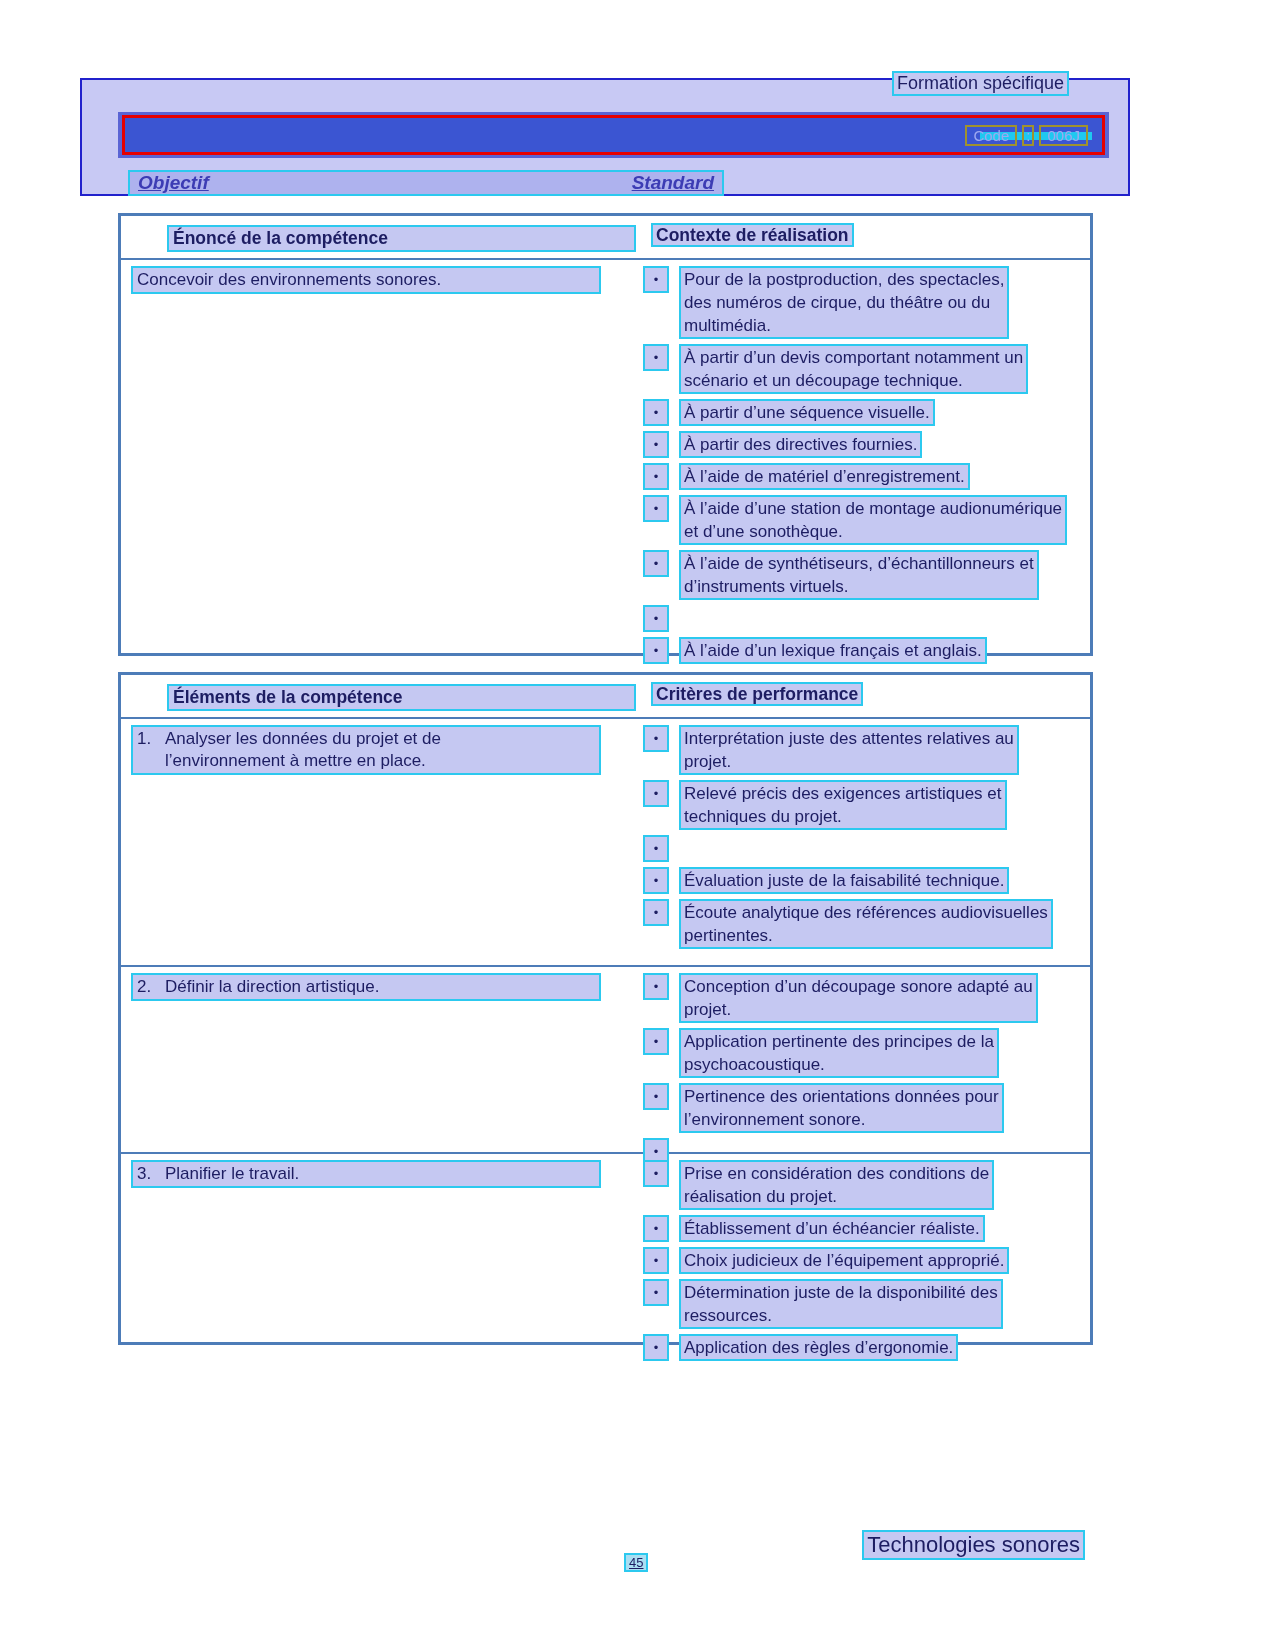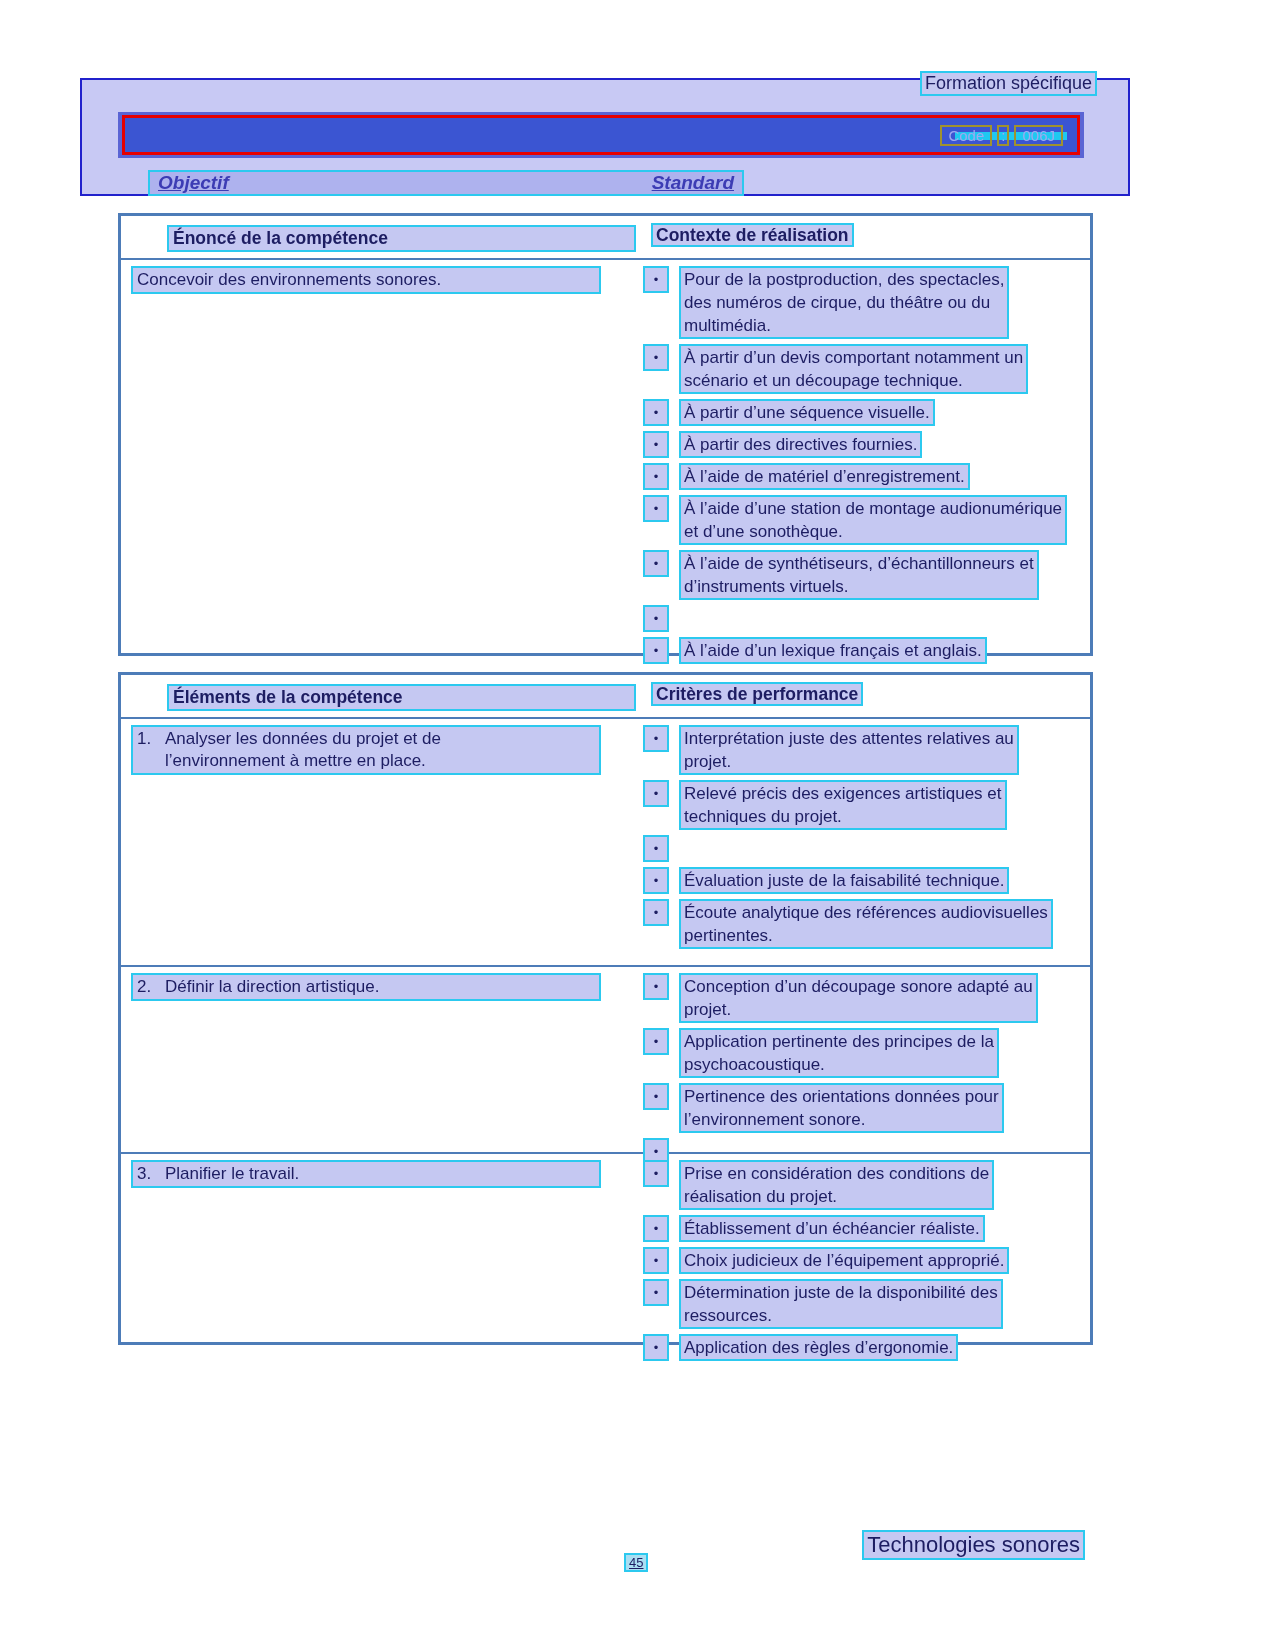--- a/index.html
+++ b/index.html
@@ -14,37 +14,37 @@
     width:1276px;height:1651px;position:relative;background:#ffffff;
     font-family:"Liberation Sans","DejaVu Sans",sans-serif;color:var(--ink);
   }
   .abs{position:absolute;}
   .hl{
     background:var(--hlbg);border:2px solid var(--hlbd);color:var(--ink);
     padding:0 3px;-webkit-box-decoration-break:clone;box-decoration-break:clone;
   }
   .block-hl{display:block;background:var(--hlbg);border:2px solid var(--hlbd);color:var(--ink);}
   
-  .top-label{top:71px;left:920px;font-size:18px;z-index:5;}
+  .top-label{top:71px;left:892px;font-size:18px;z-index:5;}
   
   .header-box{left:80px;top:78px;width:1050px;height:118px;background:var(--boxbg);
     border:2px solid var(--boxbd);box-sizing:border-box;}
-  .banner-frame{position:absolute;left:36px;right:44px;top:32px;height:46px;
+  .banner-frame{position:absolute;left:36px;right:19px;top:32px;height:46px;
     background:var(--bannerwrap);padding:3px 4px;box-sizing:border-box;}
   .banner{width:100%;height:100%;background:var(--bannerbg);border:3px solid var(--bannerbd);
     box-sizing:border-box;position:relative;display:flex;align-items:center;justify-content:flex-end;}
   .strip{position:absolute;right:10px;top:14px;width:112px;height:8px;background:var(--strip);}
   .code-area{position:relative;display:flex;align-items:center;margin-right:14px;font-size:15px;
     color:var(--codetext);z-index:2;}
   .code-box{border:2px solid var(--olive);padding:0 6px;background:transparent;}
   .code-sep{border:2px solid var(--olive);padding:0 2px;margin:0 5px;}
   
   .obj-band{position:absolute;left:46px;top:90px;width:596px;height:26px;background:var(--band);
     border:2px solid var(--hlbd);box-sizing:border-box;display:flex;align-items:center;
-    justify-content:space-between;padding:0 8px;margin-left:20px;}
+    justify-content:space-between;padding:0 8px;}
   .obj-word{font-size:19px;font-weight:bold;font-style:italic;color:#3c3cb4;text-decoration:underline;}
   
   .comp-table{position:absolute;left:118px;width:975px;border:3px solid var(--tb);
     box-sizing:border-box;background:#ffffff;}
   .t-header{height:42px;display:flex;box-sizing:border-box;padding:9px 10px 0 10px;
     font-weight:bold;font-size:17.5px;}
   .t-h-left{width:484px;flex:none;margin-left:36px;}
   .t-h-right{flex:1;}
   .t-h-left .block-hl{width:97%;padding:1px 4px;box-sizing:border-box;}
   .t-row{display:flex;border-top:2.5px solid var(--tb);box-sizing:border-box;

